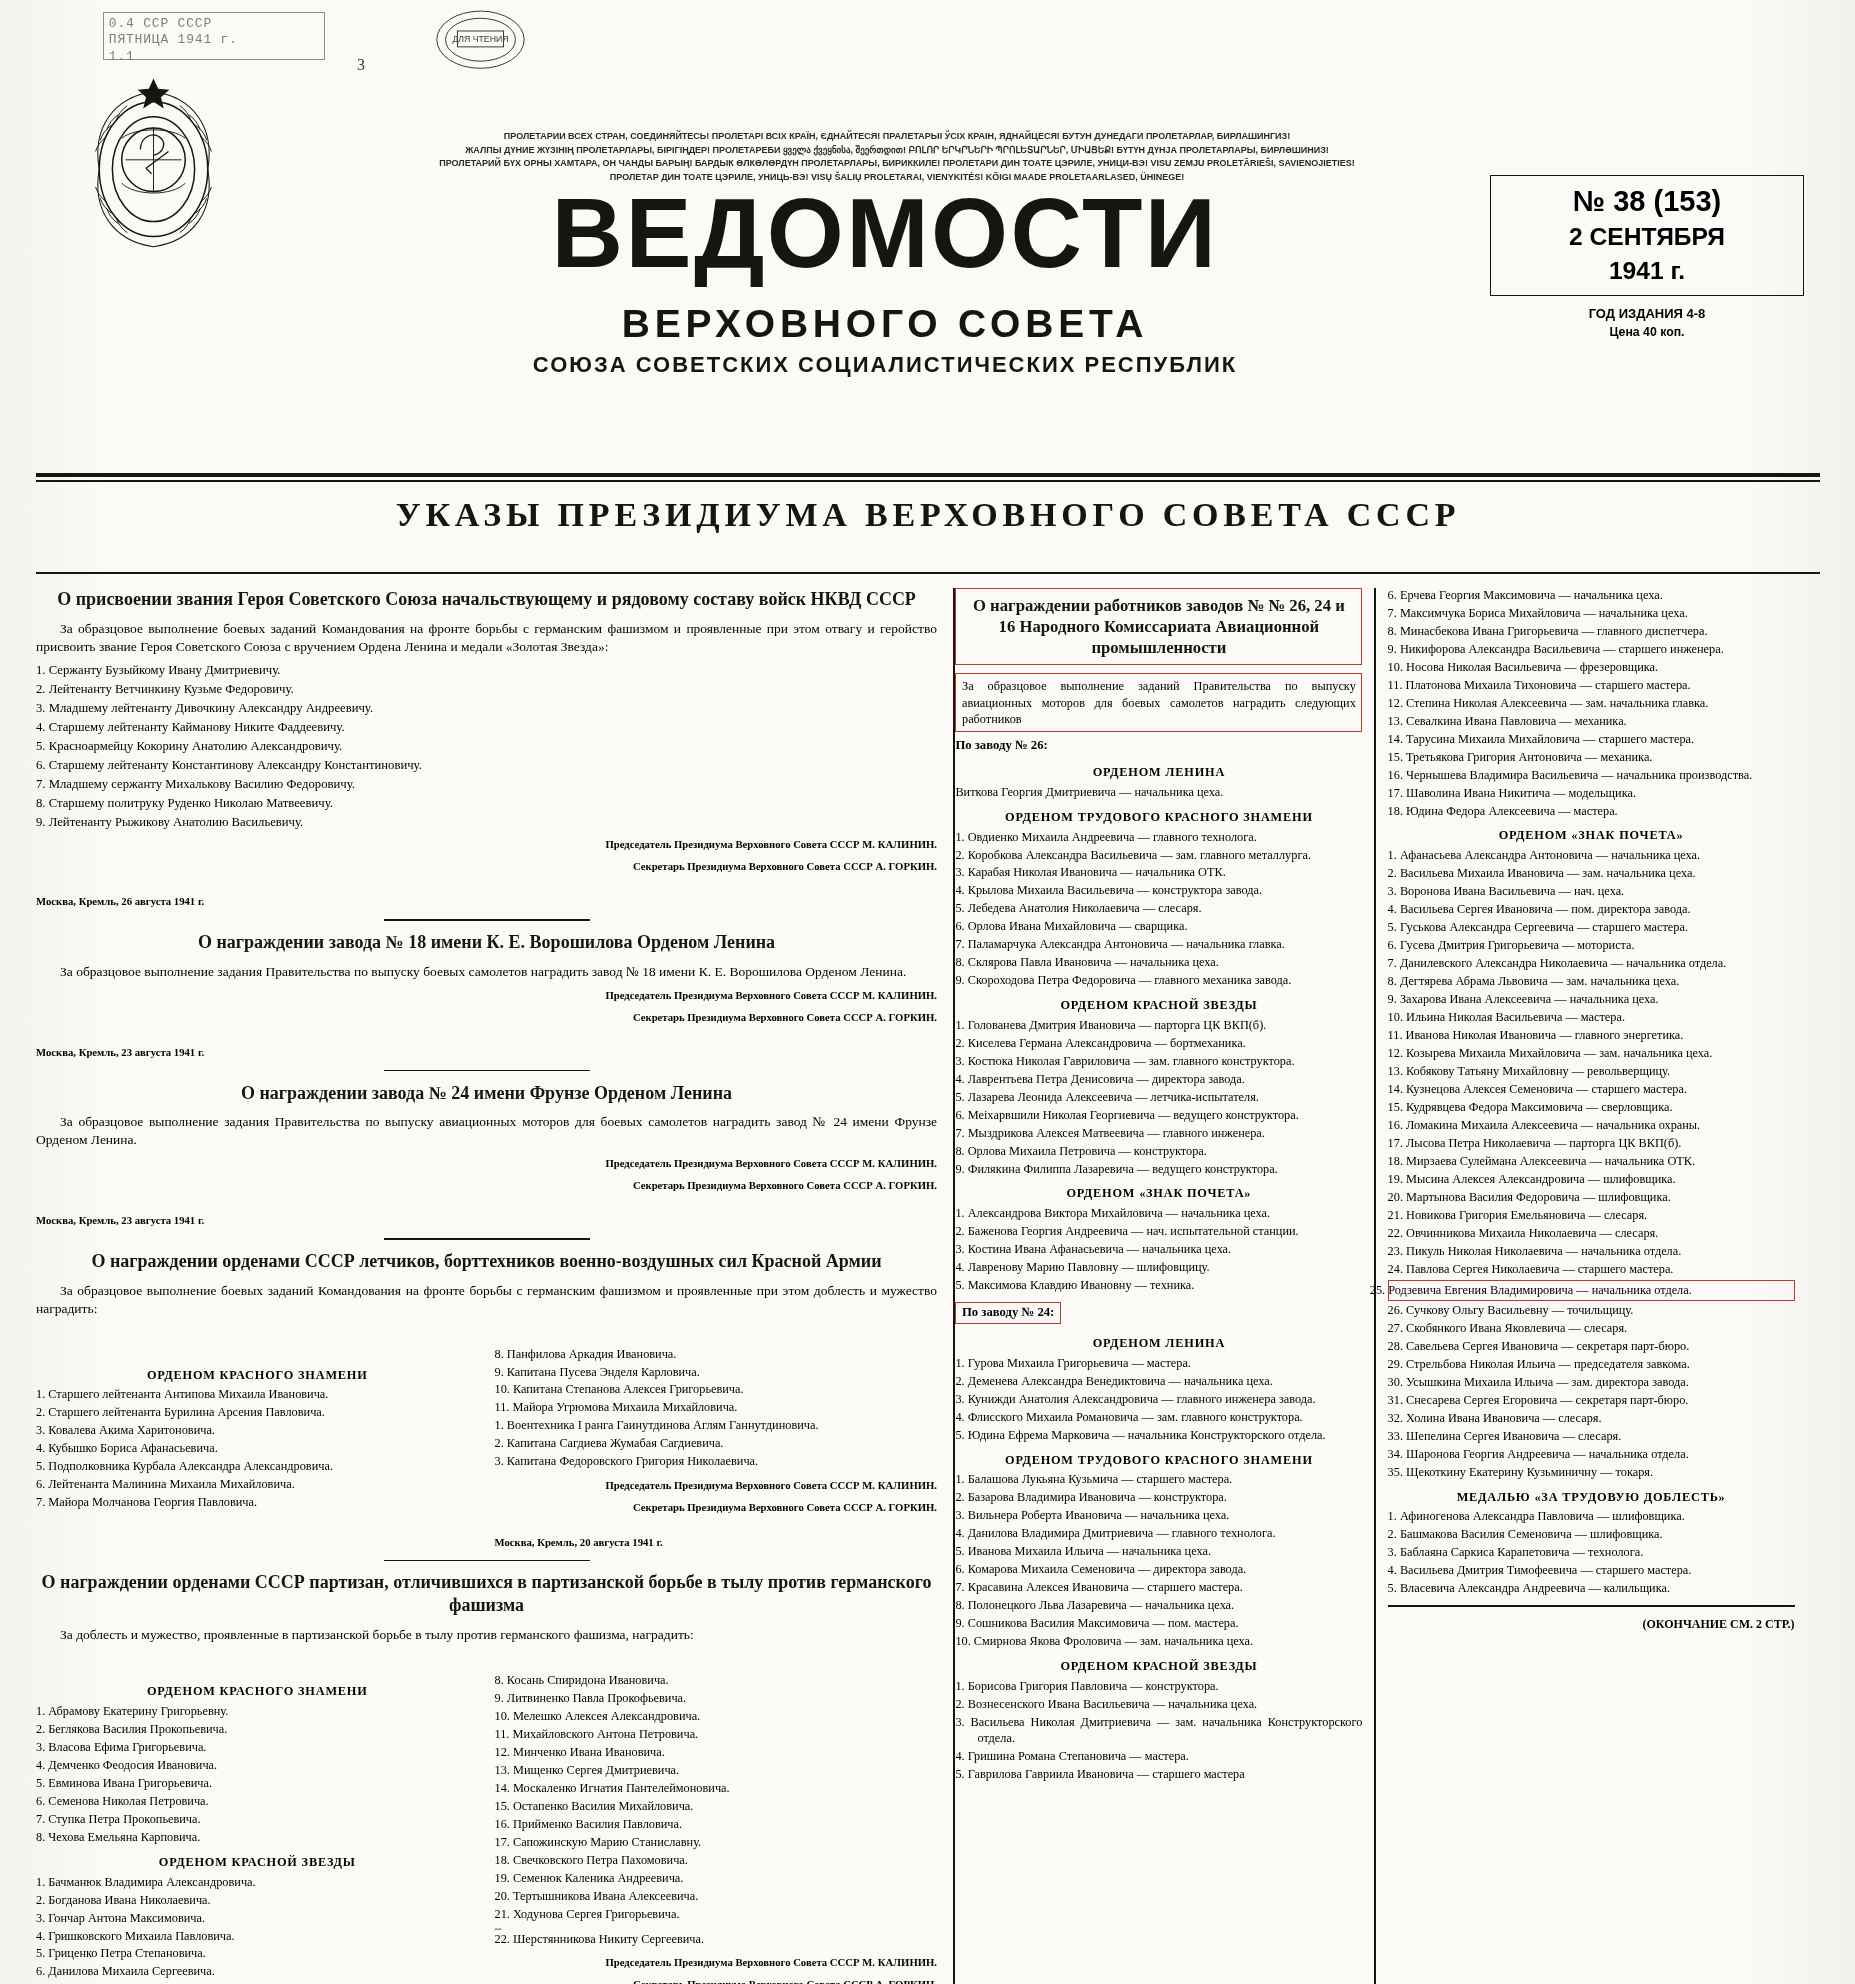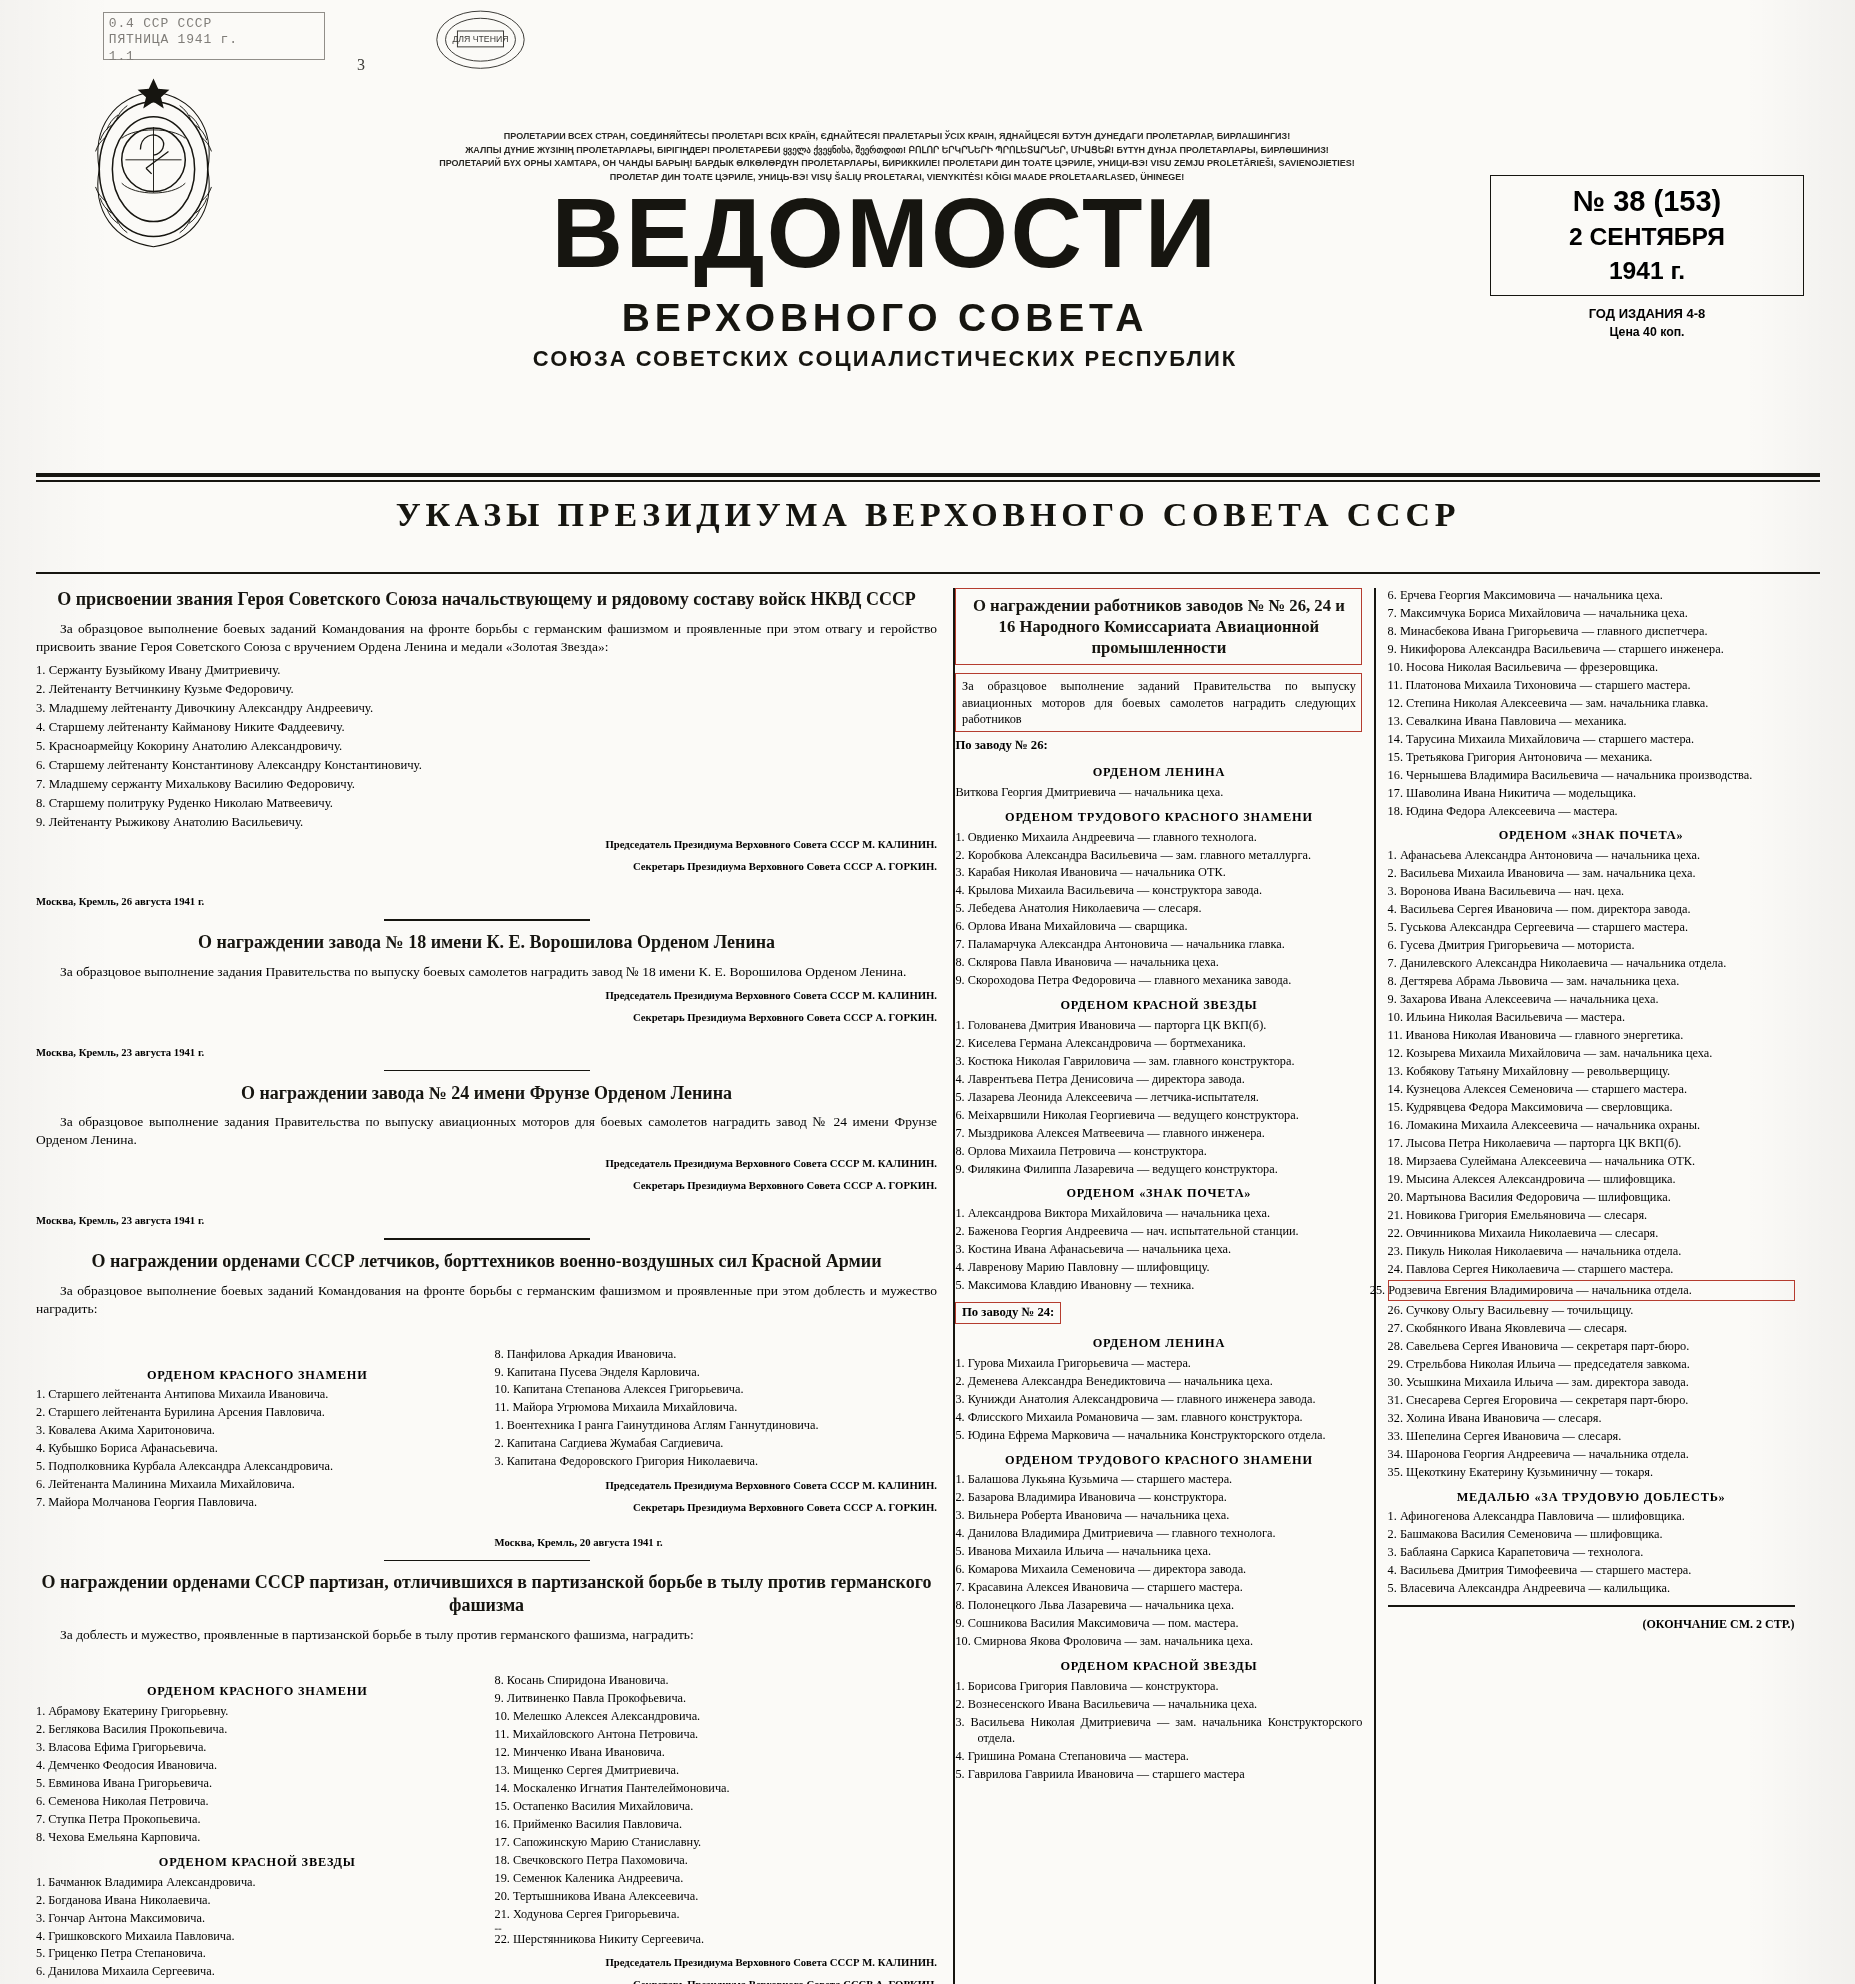--- a/index.html
+++ b/index.html
@@ -20,21 +20,21 @@
   .pagenum-top{position:absolute;left:357px;top:56px;font-size:16px;color:#3b3a36;}
   .emblem{position:absolute;left:60px;top:71px;width:187px;height:187px;}
   .emblem svg{width:100%;height:100%;}
   .round-stamp{position:absolute;left:409px;top:0;width:143px;height:103px;}
   .slogan{font-size:9px;letter-spacing:0px;line-height:1.45;color:#2a2925;
      font-family:"Liberation Sans", sans-serif;font-weight:bold;text-align:center;
      width:1016px;position:absolute;left:389px;top:131px;transform:scaleY(1.05);}
   .slogan div{white-space:nowrap;overflow:hidden;}
   h1.vedomosti{font-size:99px;letter-spacing:2.4px;margin:0;font-weight:bold;
      font-family:"Liberation Sans", sans-serif;color:#16150f;line-height:1;}
-  h2.vs{font-size:39px;letter-spacing:4.8px;margin:14px 0 0 0;font-weight:bold;
+  h2.vs{font-size:39px;letter-spacing:4.8px;margin:20px 0 0 0;font-weight:bold;
      font-family:"Liberation Sans", sans-serif;color:#16150f;}
   h3.ssr{font-size:22px;letter-spacing:2px;margin:5.6px 0 0 0;font-weight:bold;
      font-family:"Liberation Sans", sans-serif;color:#16150f;}
   .issuebox{position:absolute;right:52px;top:175px;width:314px;text-align:center;}
   .issuebox .frame{border:1.6px solid #16150f;padding:8.7px 4px 10.3px 4px;}
   .issuebox .no{font-size:29px;font-weight:bold;font-family:"Liberation Sans", sans-serif;}
   .issuebox .date{font-size:24.6px;font-weight:bold;font-family:"Liberation Sans", sans-serif;margin-top:5.6px;}
   .issuebox .year{font-size:24.6px;font-weight:bold;font-family:"Liberation Sans", sans-serif;margin-top:5.6px;}
   .issuebox .small1{font-size:13px;margin-top:10.3px;font-family:"Liberation Sans", sans-serif;font-weight:bold;}
   .issuebox .small2{font-size:12.3px;margin-top:3.2px;font-family:"Liberation Sans", sans-serif;font-weight:bold;}

